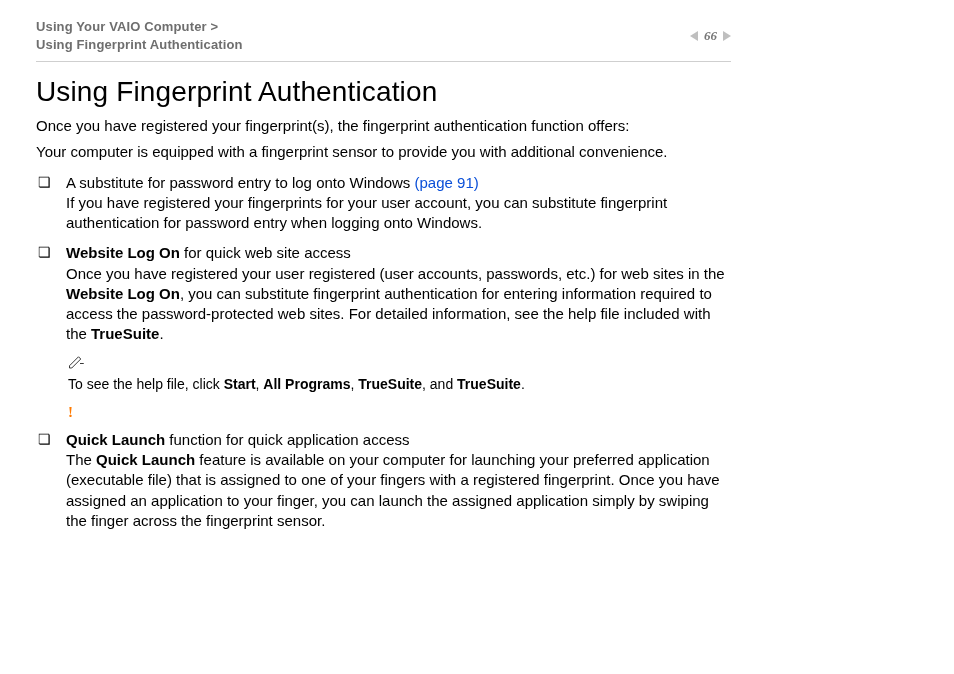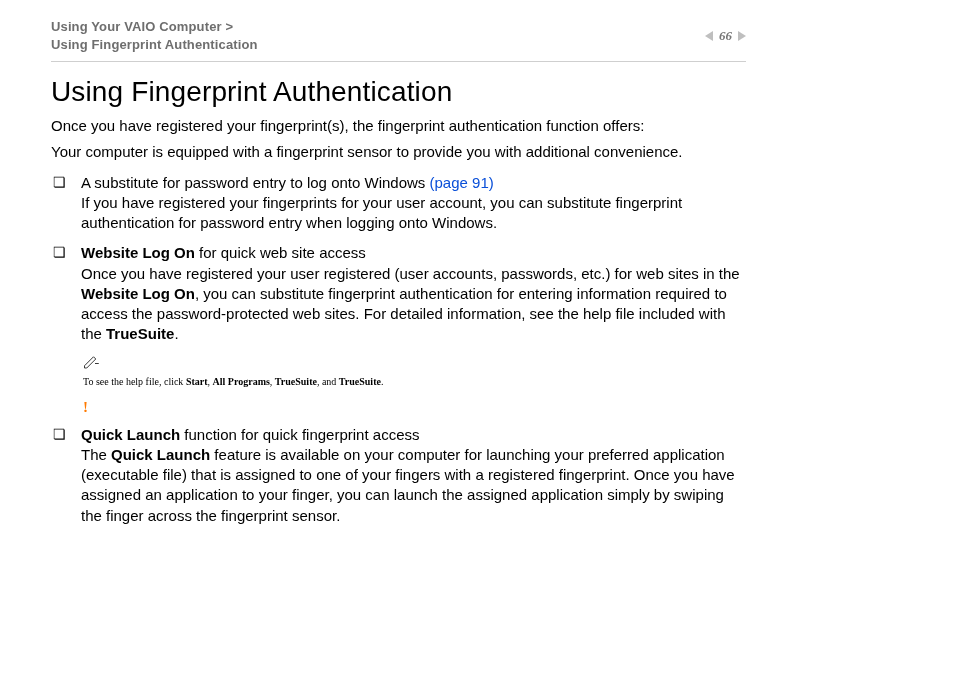--- a/index.html
+++ b/index.html
@@ -11,21 +11,20 @@
     font-family: "Helvetica Neue", Helvetica, Arial, sans-serif;
     color: #000;
     -webkit-font-smoothing: antialiased;
   }
   .page {
     position: relative;
     width: 767px;
     height: 674px;
     box-sizing: border-box;
     padding: 18px 36px 16px 36px;
-    margin-left: 15px;
   }
   
   .hdr {
     display: flex;
     justify-content: space-between;
     align-items: flex-start;
   }
   .crumbs {
     font-size: 13px;
     font-weight: 700;
@@ -97,23 +96,23 @@
   .b { font-weight: 700; }
   .lnk {
     color: #0a4fd8;
     text-decoration: none;
   }
   
   .note-block {
     margin: 10px 0 4px 30px;
   }
   .note {
-    font-family: Liberation Serif, serif;
+    font-family: Liberation Sans, sans-serif;
     font-stretch: condensed;
-    font-size: 10px;
+    font-size: 14px;
     line-height: 1.3;
     margin: 2px 0 10px 0;
   }
   .note .b { font-weight: 700; }
   .ic {
     display: block;
     margin-bottom: 0px;
   }
   .ic.pencil svg { width: 18px; height: 14px; }
   .ic.bang {
@@ -178,19 +177,19 @@
       <p class="note space-after">
         <span>To see the help file, click </span><span class="b">Start</span><span>, </span><span class="b">All Programs</span><span>, </span><span class="b">TrueSuite</span><span>, and </span><span class="b">TrueSuite</span><span>.</span>
       </p>
 
       <span class="ic bang">!</span>
     </div>
 
     <div class="item">
       <span class="bullet">❏</span>
       <div class="itxt">
-        <span class="b">Quick Launch</span><span> function for quick fingerprint access</span><br>
+        <span class="b">Quick Launch</span><span> function for quick application access</span><br>
         <span>The </span><span class="b">Quick Launch</span><span> feature is available on your computer for launching your preferred application (executable file) that is assigned to one of your fingers with a registered fingerprint. Once you have assigned an application to your finger, you can launch the assigned application simply by swiping the finger across the fingerprint sensor.</span>
       </div>
     </div>
 
   </div>
 </div>
 
 </body></html>

